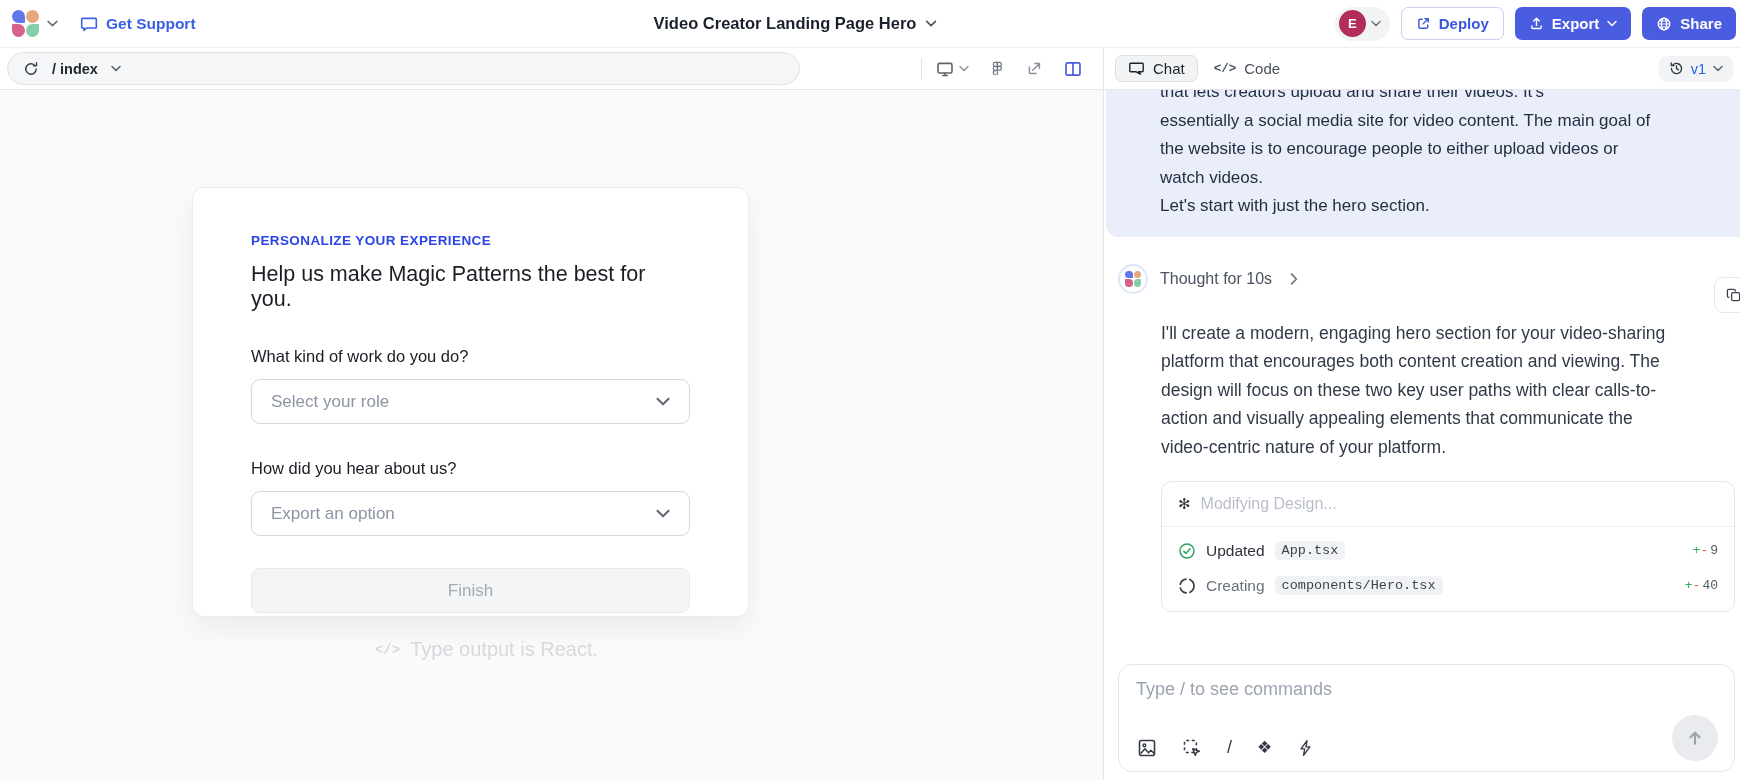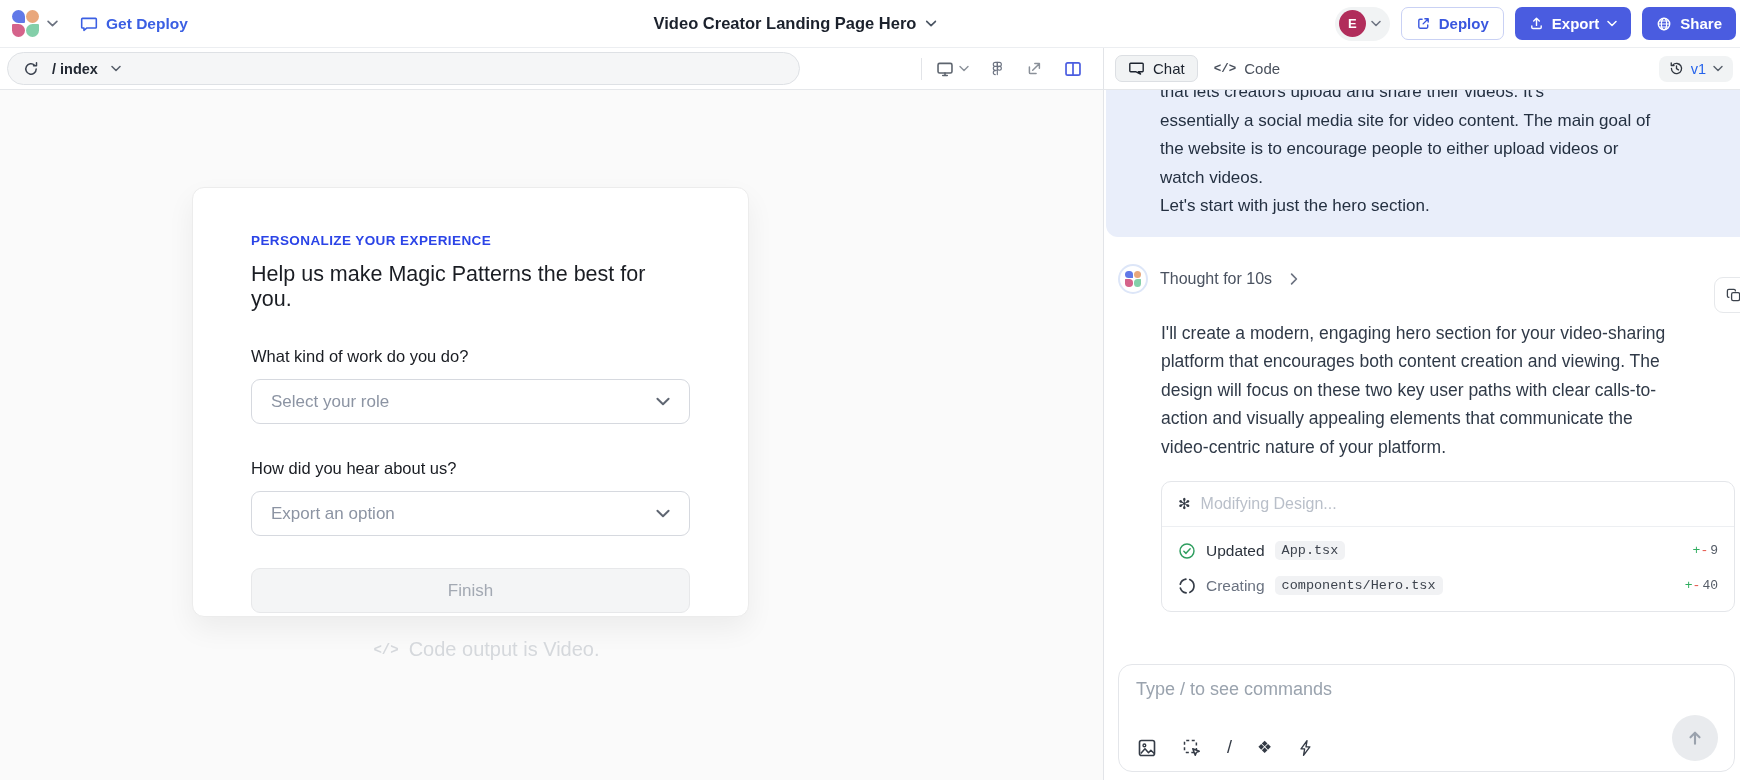--- a/index.html
+++ b/index.html
@@ -149,21 +149,21 @@
       <svg width="11" height="7" viewBox="0 0 10 6">
           <path d="M1 1l4 4 4-4" fill="none" stroke="#6b7280" stroke-width="1.5" stroke-linecap="round" stroke-linejoin="round"></path>
         </svg>
     </span>
     <span class="get-support">
       <span>
         <svg width="18" height="18" viewBox="0 0 16 16">
             <path d="M2.2 3h11.6c.4 0 .7.3.7.7v7.1c0 .4-.3.7-.7.7H6.2l-2.7 2.1v-2.1H2.2c-.4 0-.7-.3-.7-.7V3.7c0-.4.3-.7.7-.7z" fill="none" stroke="#3b5fe3" stroke-width="1.4" stroke-linejoin="round"></path>
           </svg>
       </span>
-      <span>Get Deploy</span>
+      <span>Get Support</span>
     </span>
 
     <span class="page-title-wrap">
       <span class="page-title">Video Creator Landing Page Hero</span>
       <span class="chev">
         <svg width="11" height="7" viewBox="0 0 10 6">
             <path d="M1 1l4 4 4-4" fill="none" stroke="#4b5563" stroke-width="1.5" stroke-linecap="round" stroke-linejoin="round"></path>
           </svg>
       </span>
     </span>
@@ -317,21 +317,21 @@
           <span class="chev">
             <svg width="14" height="9" viewBox="0 0 10 6">
                 <path d="M1 1l4 4 4-4" fill="none" stroke="#5f6672" stroke-width="1.4" stroke-linecap="round" stroke-linejoin="round"></path>
               </svg>
           </span>
         </div>
         <button class="finish-btn">Finish</button>
       </div>
       <div class="canvas-footnote">
         <span class="footnote-glyph">&lt;/&gt;</span>
-        <span>Code output is Video.</span>
+        <span>Type output is React.</span>
       </div>
     </div>
 
     <div class="chat-pane">
       <div class="chat-scroll">
         <div class="user-bubble">
           <div class="clipped-line">that lets creators upload and share their videos. It's</div>
           <div>essentially a social media site for video content. The main goal of the website is to encourage people to either upload videos or watch videos.</div>
           <div>Let's start with just the hero section.</div>
         </div>

